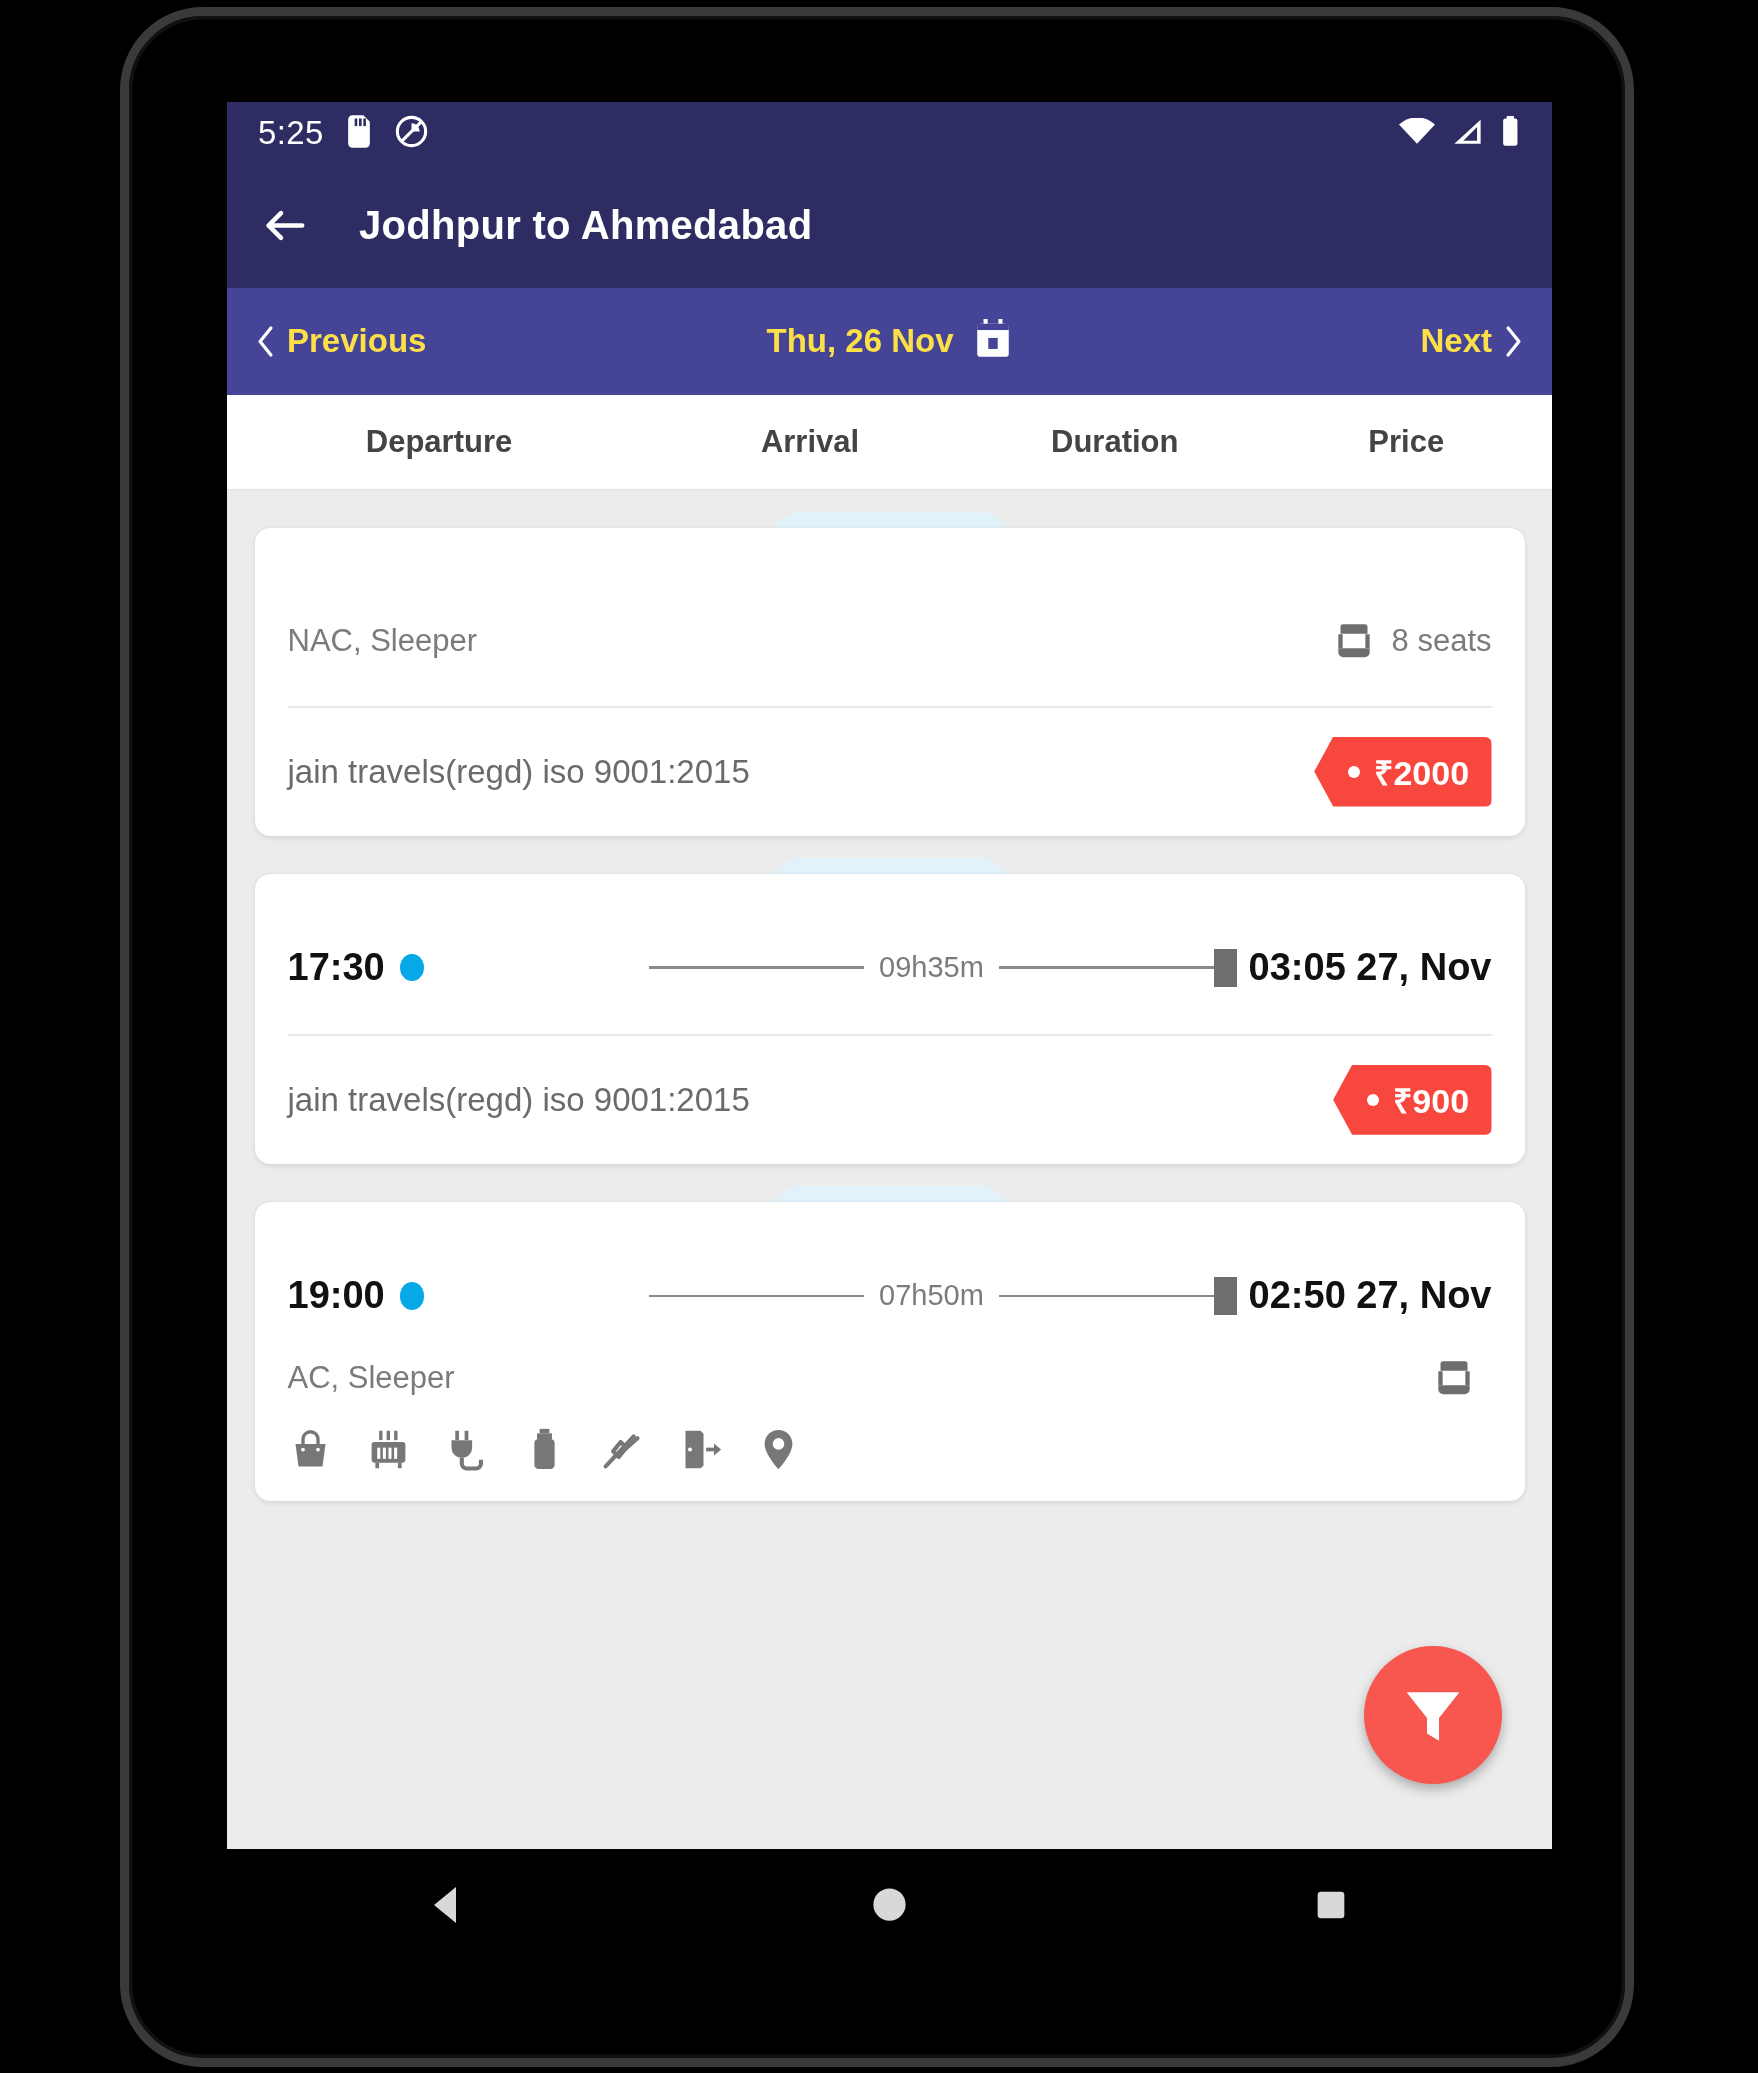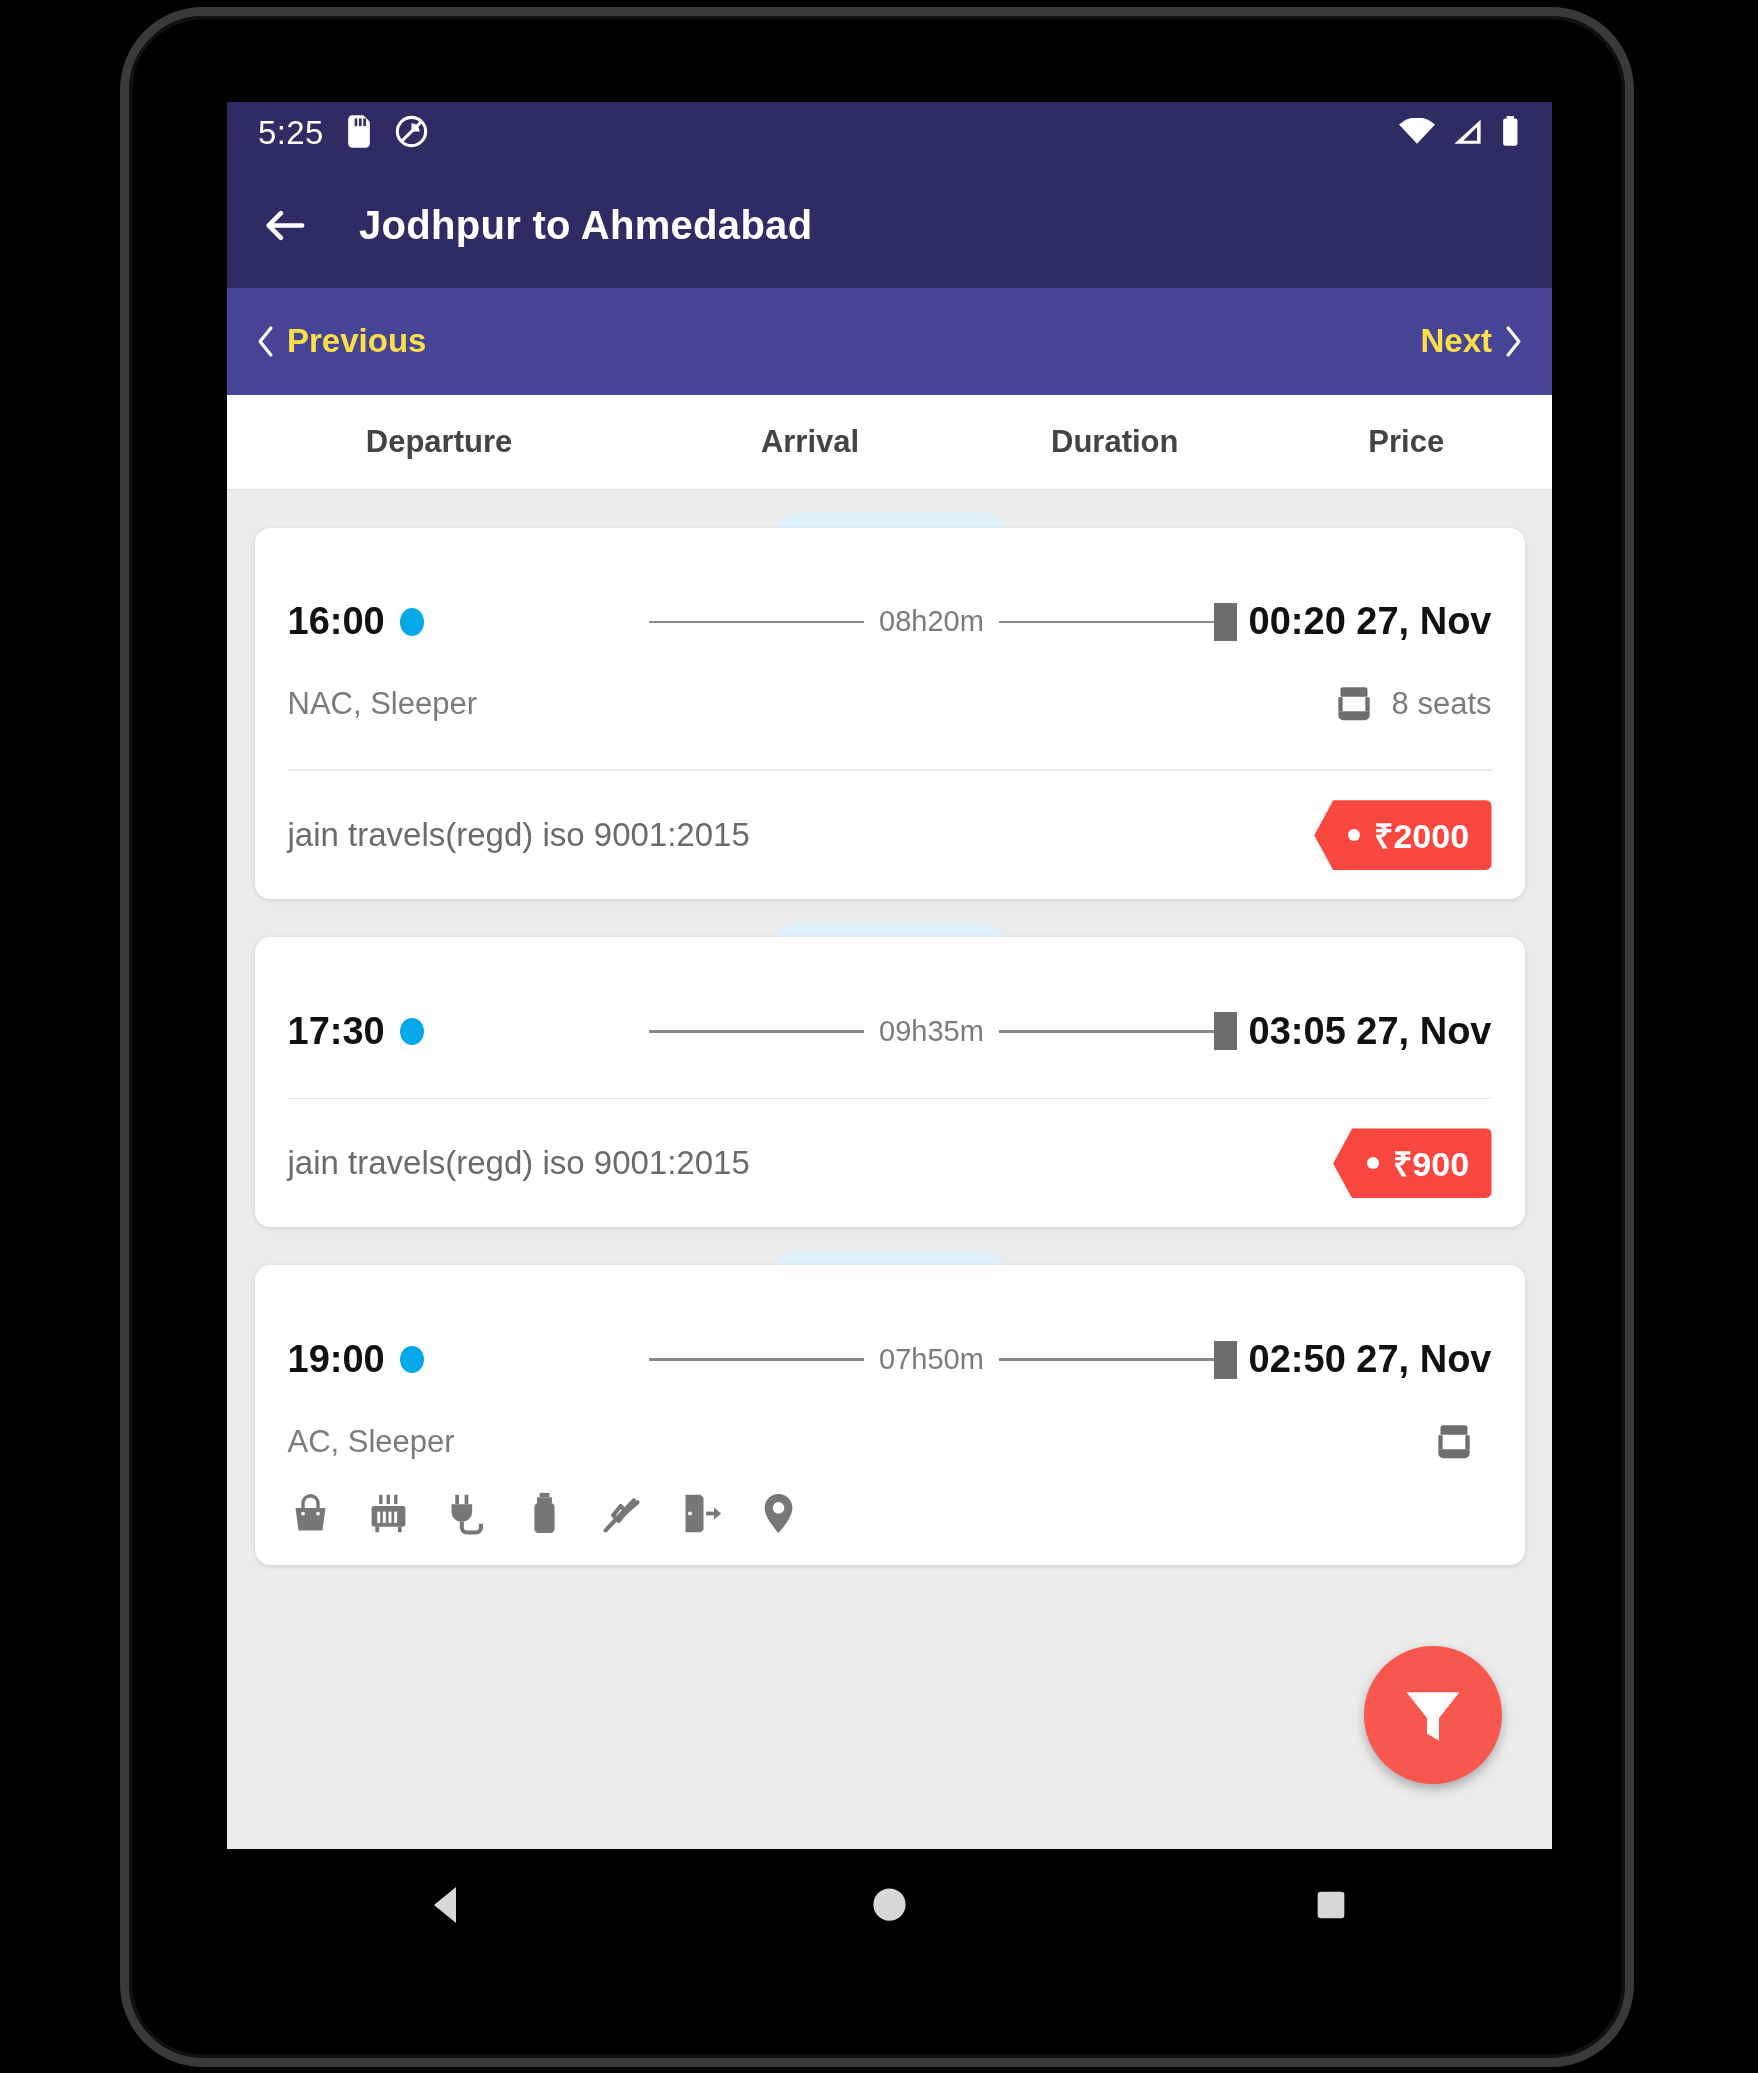--- a/index.html
+++ b/index.html
@@ -171,20 +171,32 @@
     </div>
 
     <div id="date-nav">
       <div class="nav-btn">
         <svg width="19" height="33" viewBox="0 0 14 24">
             <path stroke="#fff" stroke-width="2.4" fill="none" stroke-linecap="round" stroke-linejoin="round" d="M11 2 L3 12 L11 22"></path>
           </svg>
         <span>Previous</span>
       </div>
 
+      <div id="date-center">
+        <span id="date-label">Thu, 26 Nov</span>
+        <span>
+          <svg width="40" height="41" viewBox="0 0 24 26">
+              <rect x="2" y="3" width="20" height="21" rx="2" fill="#fff"></rect>
+              <rect x="6" y="0" width="2.6" height="6" fill="#fff"></rect>
+              <rect x="15.4" y="0" width="2.6" height="6" fill="#fff"></rect>
+              <rect x="2" y="3" width="20" height="4" fill="#454496"></rect>
+              <rect x="9" y="12" width="6" height="7" fill="#454496"></rect>
+            </svg>
+        </span>
+      </div>
 
       <div class="nav-btn" id="next-btn">
         <span>Next</span>
         <svg width="19" height="33" viewBox="0 0 14 24">
             <path stroke="#fff" stroke-width="2.4" fill="none" stroke-linecap="round" stroke-linejoin="round" d="M3 2 L11 12 L3 22"></path>
           </svg>
       </div>
     </div>
 
     <div id="col-headers">
@@ -192,35 +204,20 @@
       <div class="col-head" id="ch-arr">Arrival</div>
       <div class="col-head" id="ch-dur">Duration</div>
       <div class="col-head" id="ch-pri">Price</div>
     </div>
 
     <div id="bus-list">
 
       <div class="bus-card-wrap">
         <div class="ontime-badge">88.0% on time</div>
         <div class="bus-card">
-          <div class="row-times">
-            <div class="dep-wrap">
-              <span class="time-txt">16:00</span>
-              <span class="blue-dot"></span>
-            </div>
-            <div class="dur-wrap">
-              <span class="dur-line"></span>
-              <span class="dur-txt">08h20m</span>
-              <span class="dur-line"></span>
-            </div>
-            <div class="arr-wrap">
-              <span class="gray-square"></span>
-              <span class="time-txt">00:20 27, Nov</span>
-            </div>
-          </div>
           <div class="row-meta">
             <span class="bus-type">NAC, Sleeper</span>
             <span class="seats-wrap">
               <svg width="40" height="40" viewBox="0 0 24 24">
                   <path fill="#6e6e6e" d="M5.5 2h13a1.6 1.6 0 0 1 1.6 1.7v4H3.9v-4A1.6 1.6 0 0 1 5.5 2z"></path>
                   <path fill="#6e6e6e" d="M2.6 8h2.6v8.4H2.6zM18.8 8h2.6v8.4h-2.6z"></path>
                   <path fill="#6e6e6e" d="M2.6 16.4h18.8v2.3a3 3 0 0 1-3 3H5.6a3 3 0 0 1-3-3z"></path>
                 </svg>
               <span class="seats-txt">8 seats</span>
             </span>

